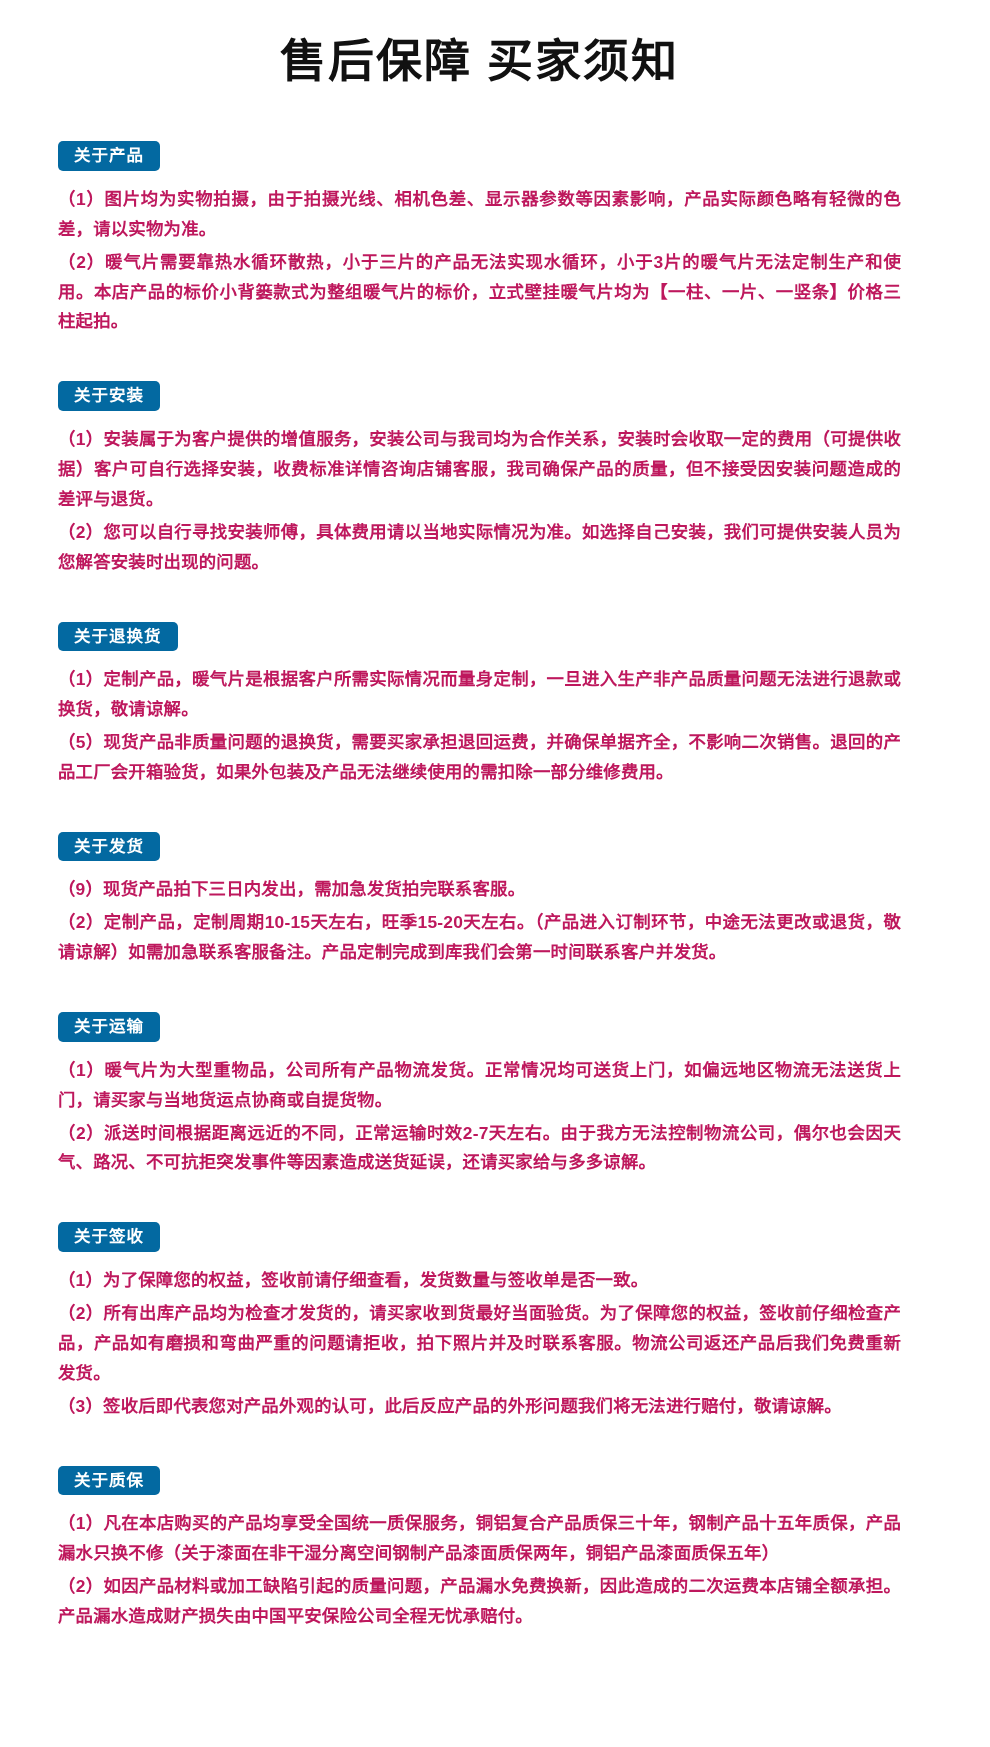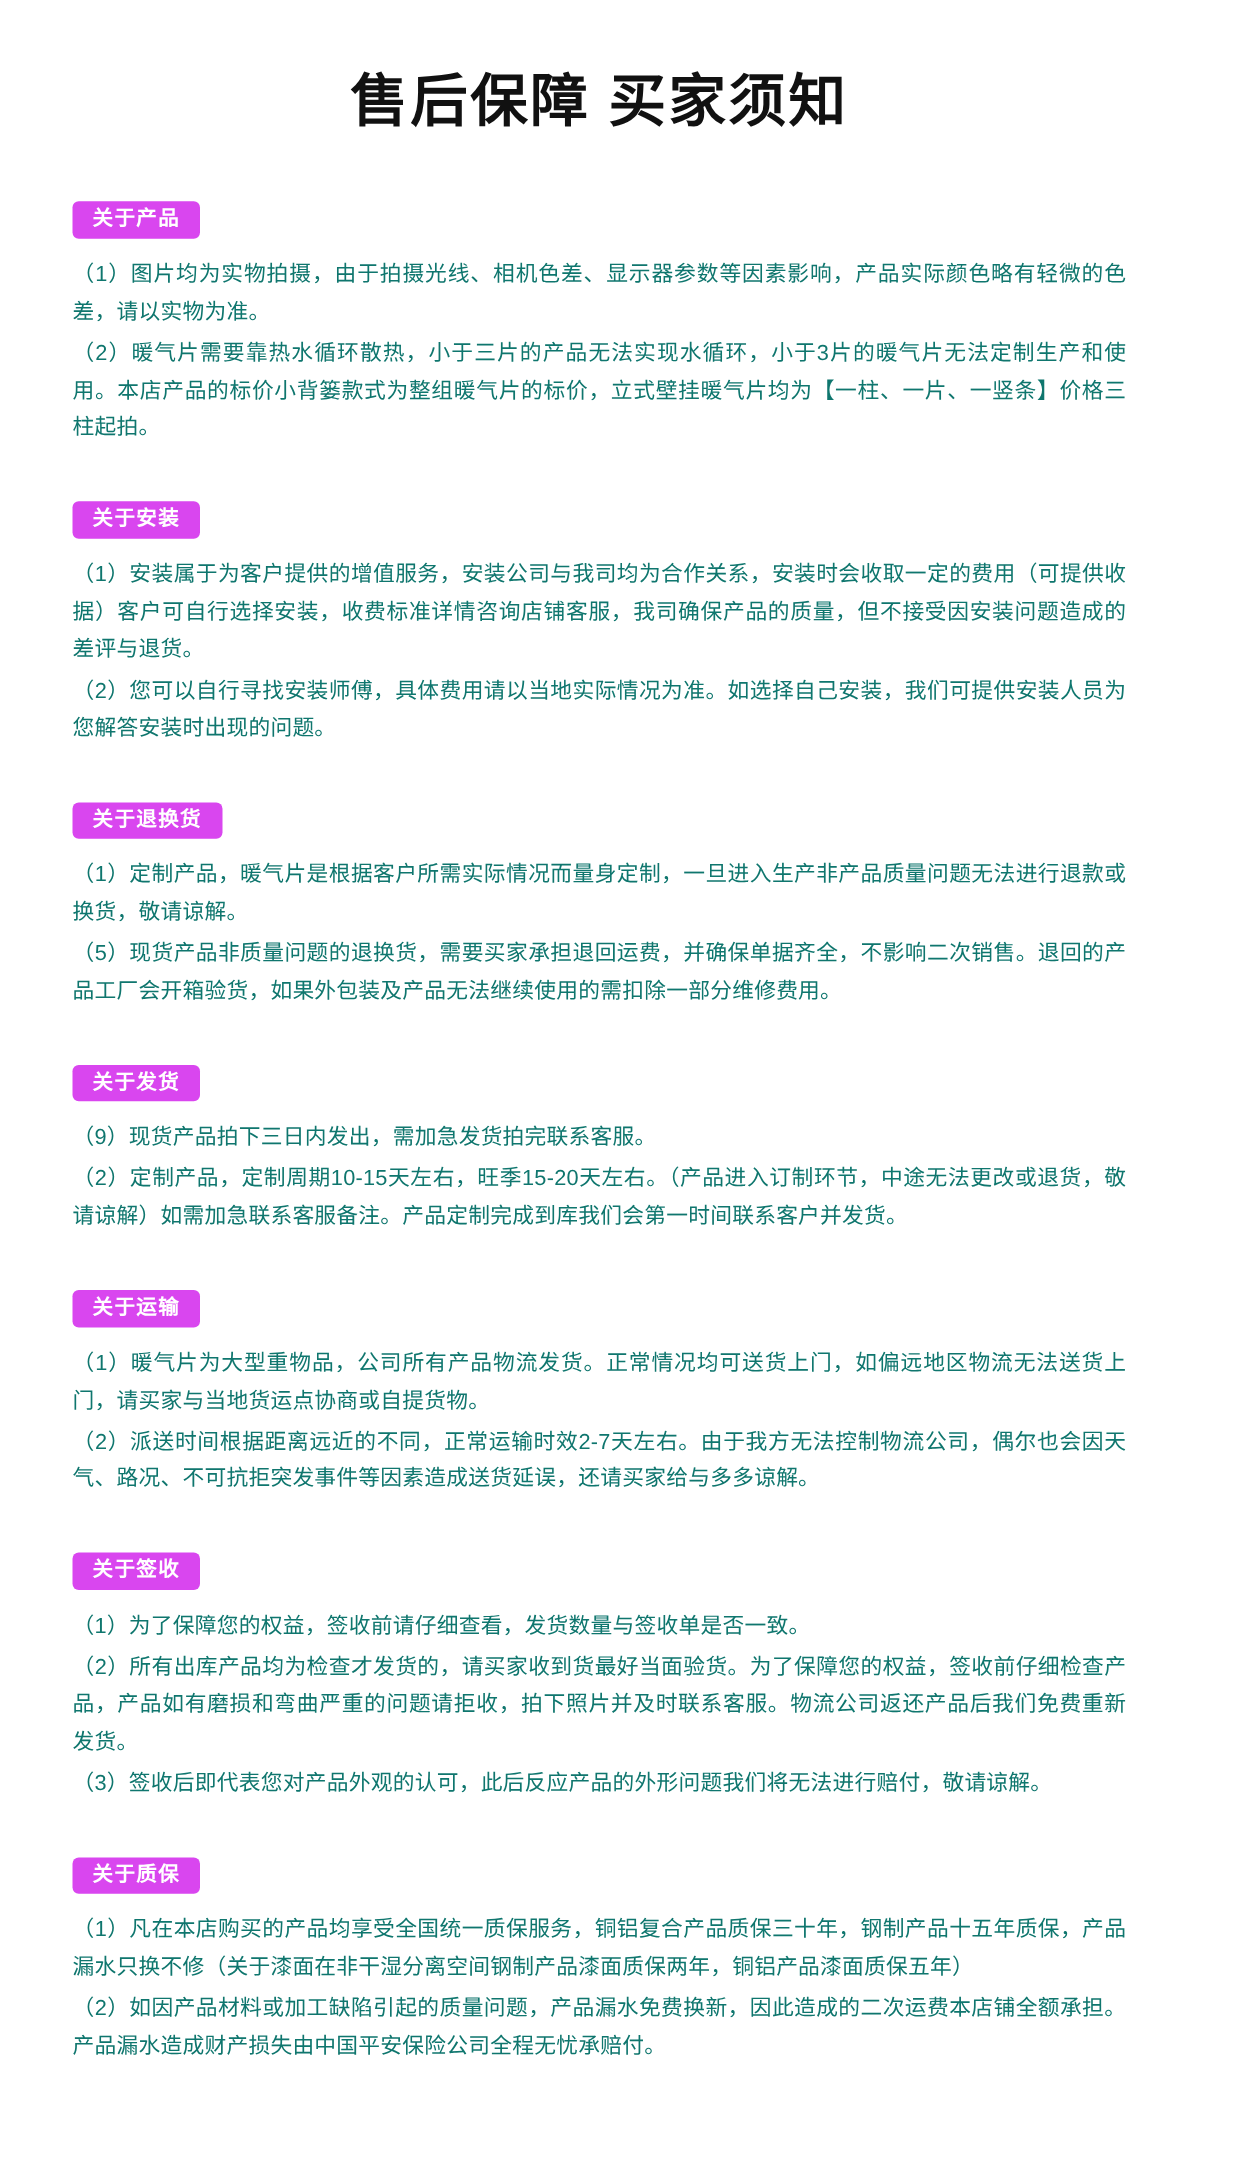--- a/index.html
+++ b/index.html
@@ -10,58 +10,59 @@
   body {
     width: 990px;
     font-family: "Liberation Sans", "DejaVu Sans", sans-serif;
     color: #1a1a1a;
     -webkit-font-smoothing: antialiased;
   }
   .page {
     width: 959px;
     min-height: 1747px;
     box-sizing: border-box;
-    padding: 44px 52px 40px 52px;
+    padding: 24px 52px 40px 52px;
     background: #ffffff;
   }
   .page-title {
     text-align: center;
     font-size: 46px;
     font-weight: bold;
     letter-spacing: 2px;
     color: #111111;
     margin: 10px 0 52px 0;
     line-height: 1.2;
   }
   .section {
     margin-bottom: 30px;
   }
   .section-badge {
     display: inline-block;
-    background: #d946ef;
+    background: #0369a1;
     color: #ffffff;
     font-size: 16.5px;
     font-weight: bold;
     letter-spacing: 1px;
     padding: 6px 16px 7px 16px;
     border-radius: 5px;
     line-height: 1;
     margin-left: 6px;
     margin-bottom: 14px;
   }
   .section-body {
     padding: 0 6px 0 6px;
   }
   .para {
     font-size: 17.4px;
     line-height: 1.72;
-    color: #0f766e;
+    color: #be185d;
     margin: 0 0 3px 0;
     text-align: justify;
     letter-spacing: 0.2px;
+    font-weight: bold;
   }
   .para:last-child {
     margin-bottom: 0;
   }
   .spacer-lg { height: 14px; }
 </style>
 </head>
 <body>
 
 <div class="page">

